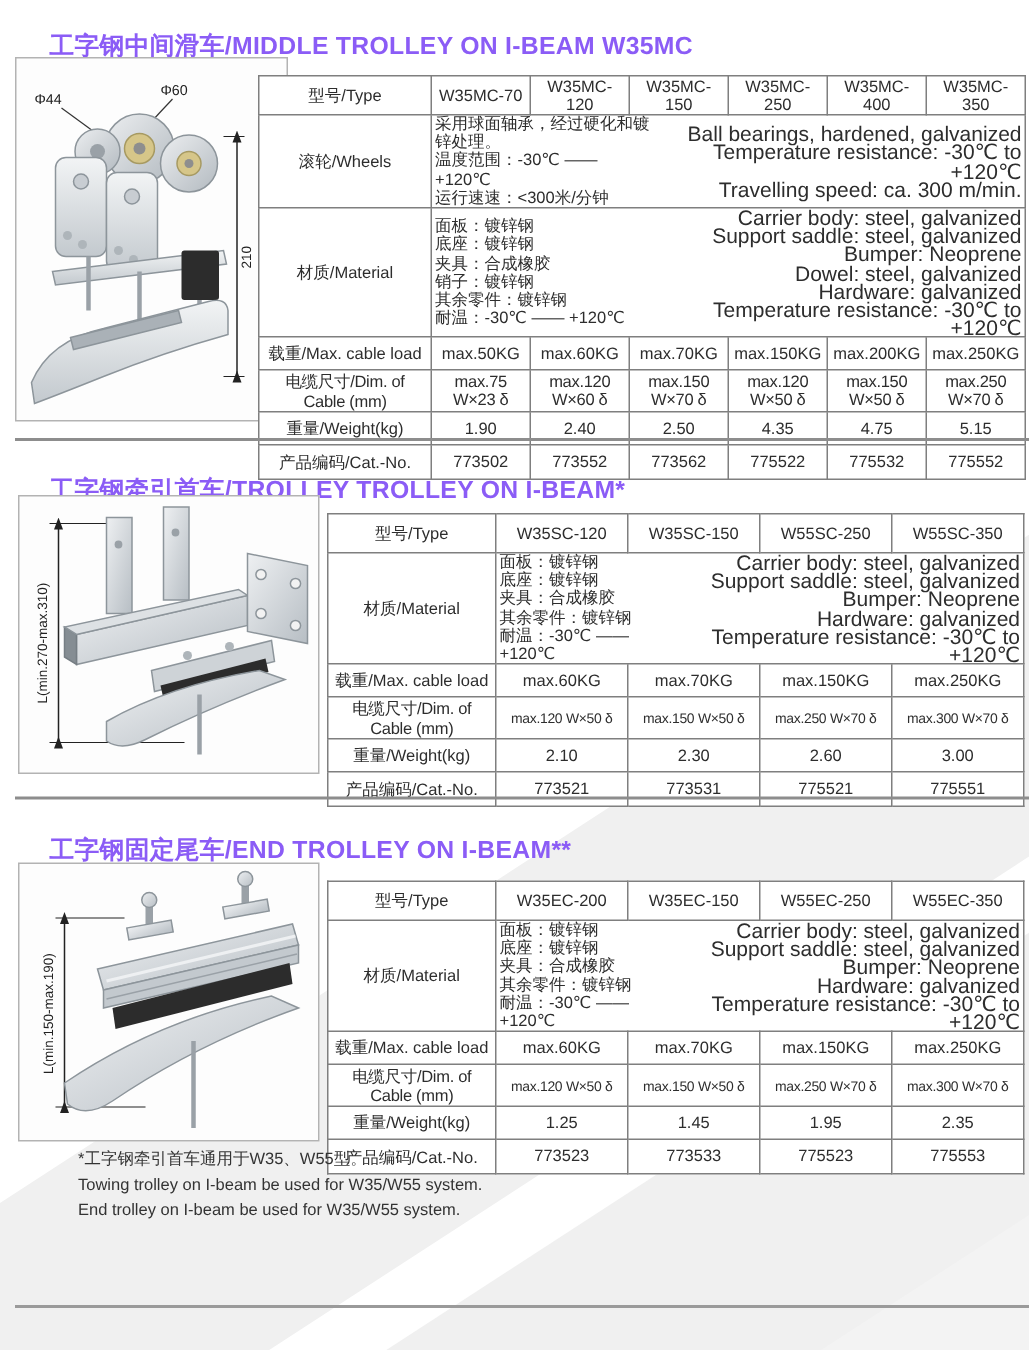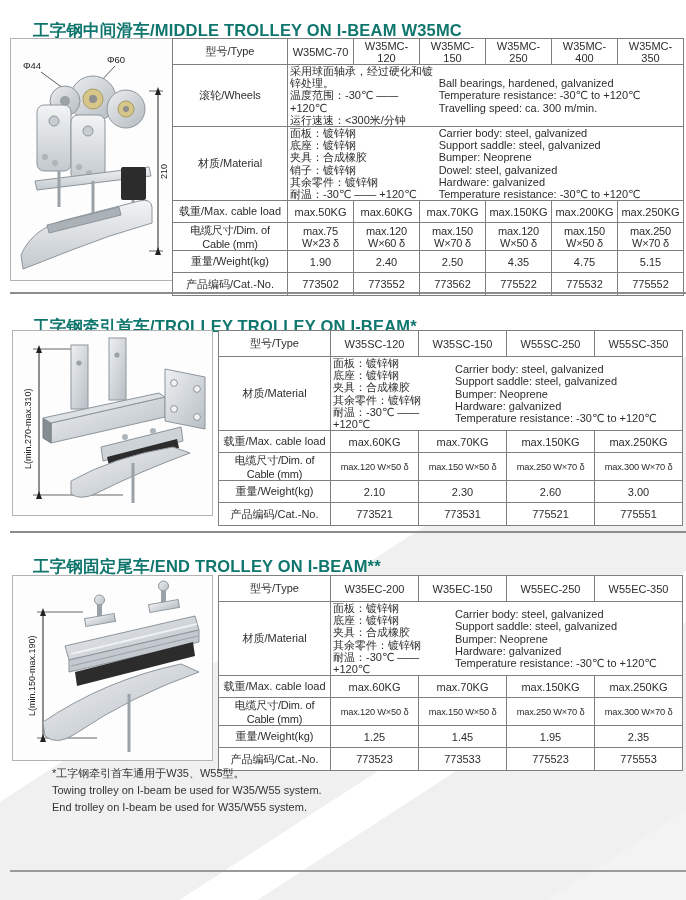--- a/index.html
+++ b/index.html
@@ -8,34 +8,34 @@
     background:#ffffff;
     font-family:"Liberation Sans","DejaVu Sans",sans-serif;
     color:#2d2d2d;
   }
   .band{position:absolute;z-index:0;transform:rotate(-33deg);}
   #band1{left:-120px;top:540px;width:1100px;height:180px;background:#f0f0f0;}
   #band2{left:120px;top:680px;width:1000px;height:160px;background:#e9e9e9;opacity:.7;}
   #band3{left:300px;top:780px;width:900px;height:120px;background:#f3f3f3;}
   #content{position:absolute;left:0;top:0;width:686px;height:900px;z-index:1;}
 
-  .section-title{position:absolute;left:33px;font-size:16.5px;font-weight:bold;color:#0f766e;letter-spacing:.2px;white-space:nowrap;}
+  .section-title{position:absolute;left:33px;font-size:16.5px;font-weight:bold;color:#8b5cf6;letter-spacing:.2px;white-space:nowrap;}
   .divider{position:absolute;left:10px;right:0;height:2px;background:#8d8d8d;}
   .frame{position:absolute;border:1px solid #b3b3b3;background:#fdfdfd;box-sizing:border-box;}
   .frame svg{display:block;}
 
-  table.spec{position:absolute;border-collapse:collapse;table-layout:fixed;background:#ffffff;}
+  table.spec{position:absolute;border-collapse:collapse;table-layout:fixed;background:#ffffff;margin-top:12px;}
   table.spec td{border:1px solid #7f7f7f;font-size:11px;color:#2d2d2d;text-align:center;vertical-align:middle;padding:0 2px;overflow:hidden;box-sizing:border-box;}
   td.lbl{font-size:11px;}
   td.lbl-small{font-size:8.5px;letter-spacing:-0.2px;}
   td.val-small{font-size:8.3px;letter-spacing:-0.2px;padding:0 1px;}
   td.txtcell{padding:2px 0 2px 8px;}
   .bi{display:flex;align-items:center;width:100%;}
   .bi .cn{width:37%;text-align:left;font-size:11px;line-height:12.2px;}
-  .bi .en{flex:1;text-align:left;font-size:11px;line-height:12.2px;padding-left:4px;}
+  .bi .en{flex:1;text-align:right;font-size:14px;line-height:12.2px;padding-left:4px;}
   .footnotes{position:absolute;left:52px;top:765px;font-size:11px;line-height:17px;color:#333;}
   .dim-text{font-size:9px;fill:#222;}
   .lead-text{font-size:9.5px;fill:#222;}
 </style>
 </head>
 <body>
 
 <div class="band" id="band1"></div>
 <div class="band" id="band2"></div>
 <div class="band" id="band3"></div>

